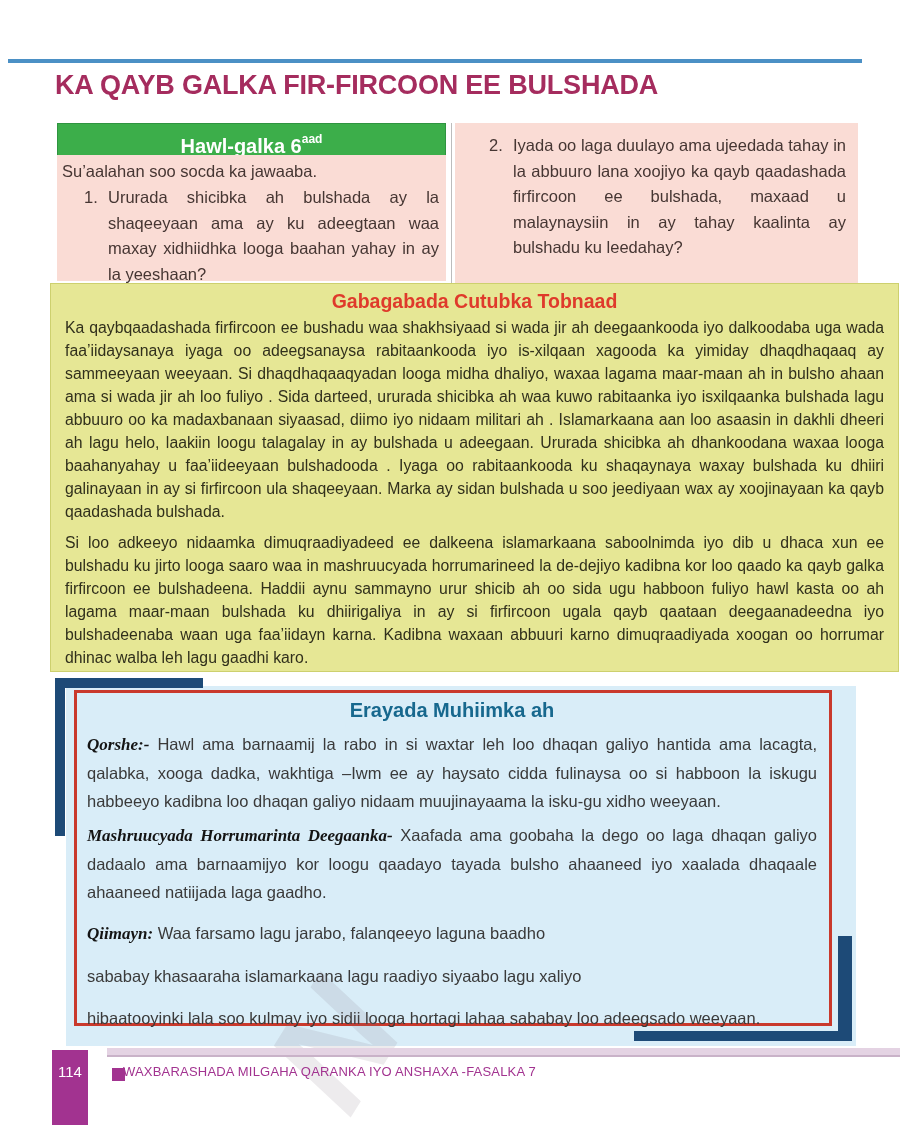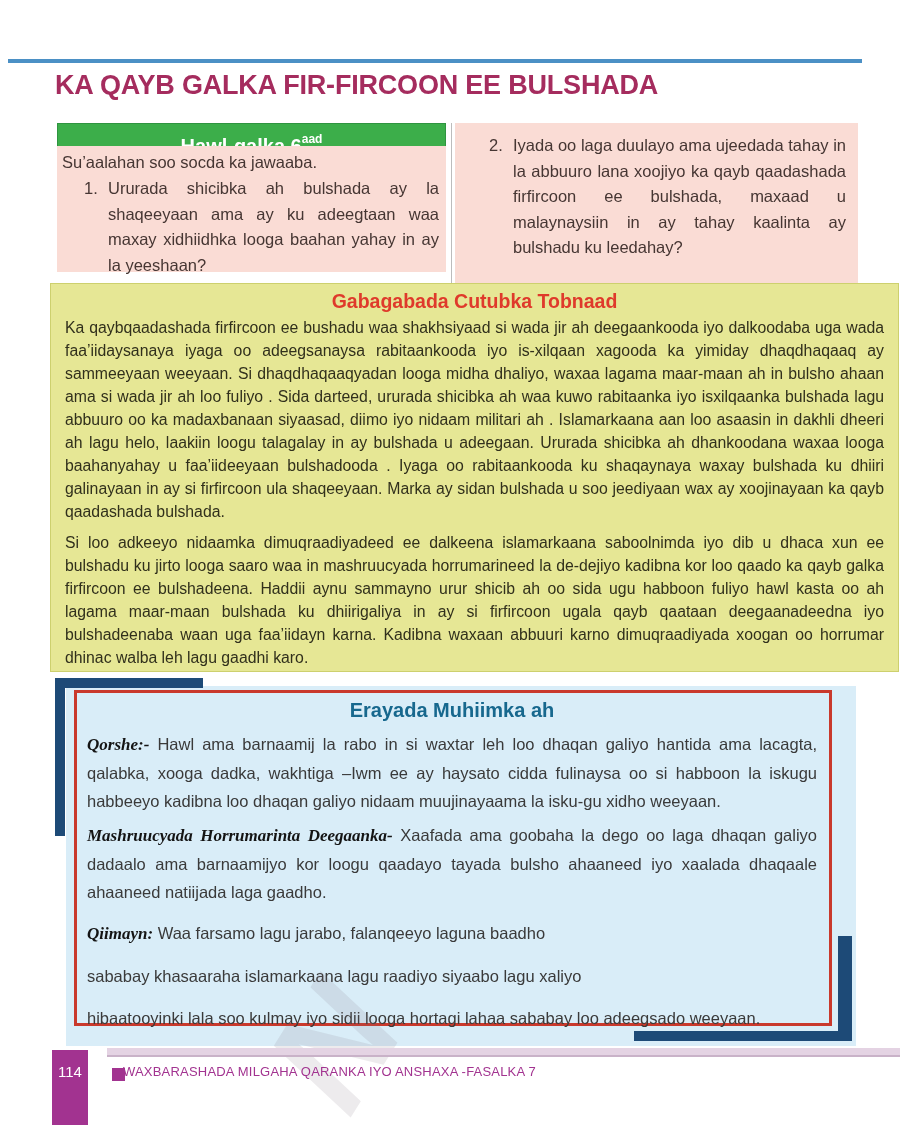--- a/index.html
+++ b/index.html
@@ -15,21 +15,21 @@
   }
   
   .activity-left{position:absolute;left:57px;top:123px;width:389px;height:160px;}
   .activity-header{
     position:absolute;left:0;top:0;width:100%;height:34px;background:var(--header_green,#3cae4a);
     color:#fff;text-align:center;font-size:20px;font-weight:bold;line-height:34px;
     border:1px solid #2f9440;box-sizing:border-box;
   }
   .activity-header sup{font-size:12px;position:relative;top:-2px;}
   .activity-body{
-    position:absolute;left:0;top:23px;width:100%;height:126px;background:var(--box_pink,#fadcd5);
+    position:absolute;left:0;top:32px;width:100%;height:126px;background:var(--box_pink,#fadcd5);
     box-sizing:border-box;padding:5px 7px 0 5px;color:var(--text_dark,#463633);
   }
   .activity-intro{margin:0 0 2px 0;font-size:16.5px;line-height:23px;}
   .qrow{display:flex;align-items:flex-start;}
   .activity-body .qrow{padding-left:22px;}
   .qnum{flex:0 0 24px;font-size:16.5px;line-height:25.5px;}
   .qtext{flex:1;font-size:16.5px;line-height:25.5px;text-align:justify;}
   .col-divider{position:absolute;left:451px;top:123px;width:1px;height:160px;background:#bcbcbc;}
   .activity-right{
     position:absolute;left:455px;top:123px;width:403px;height:160px;background:var(--box_pink,#fadcd5);

